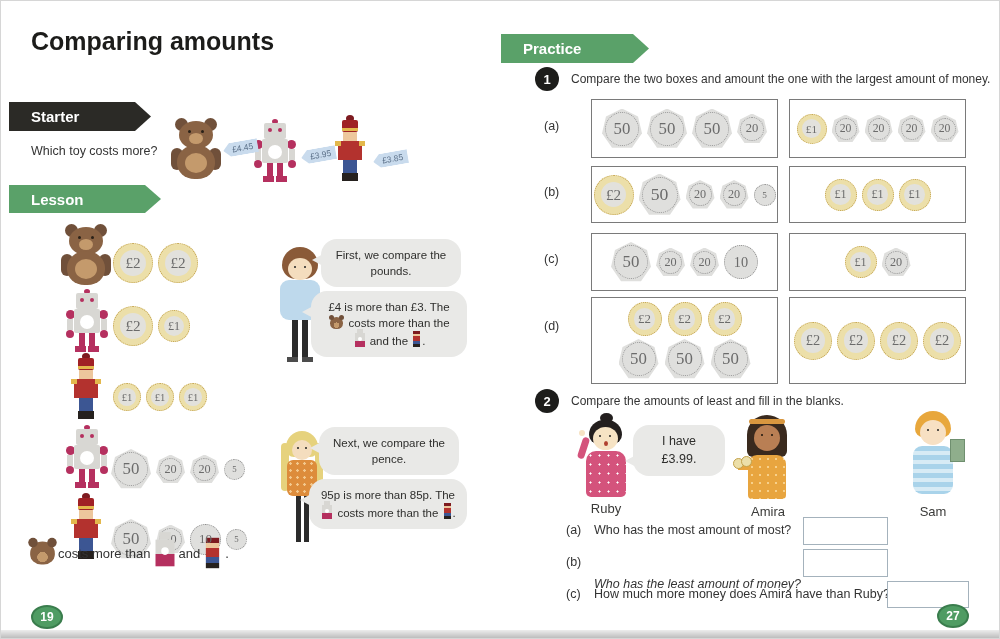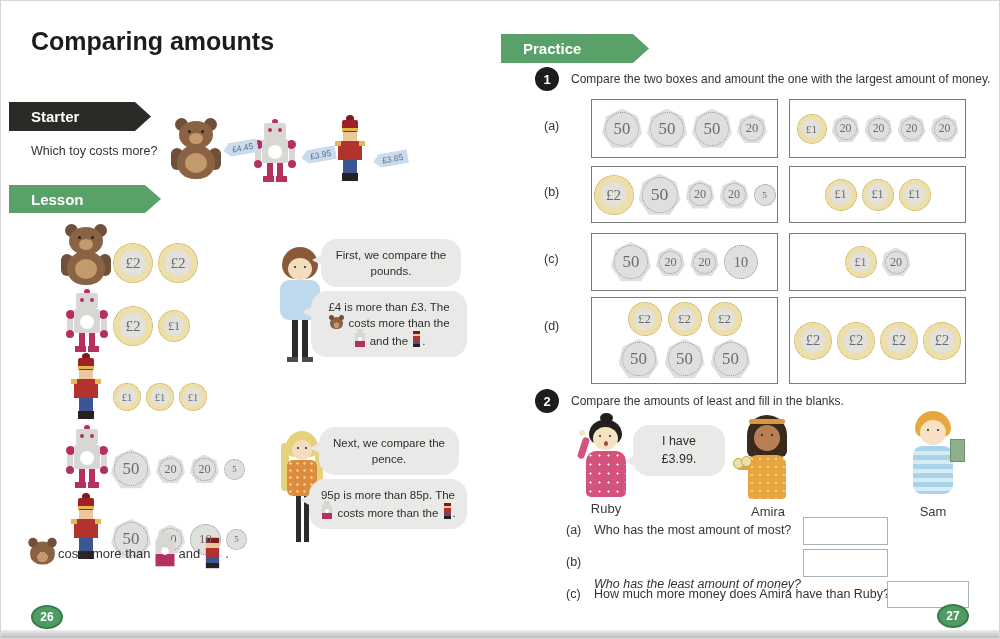--- a/index.html
+++ b/index.html
@@ -422,21 +422,21 @@
   <div class="bubble" style="left:318px;top:426px;width:140px;">
     <div class="tail"></div>
     <span>Next, we compare the pence.</span>
   </div>
   <div class="bubble" style="left:308px;top:478px;width:158px;">
     <div class="tail"></div>
     <span>95p is more than 85p. The <span class="mini robot"></span> costs more than the <span class="mini soldier"></span>.</span>
   </div>
 
   <div class="summary" style="left:26px;top:535px;height:34px;"><span class="mini teddy x2"></span> costs more than <span class="mini robot x2"></span> and <span class="mini soldier x2"></span> .</div>
-  <div class="pagenum" style="left:30px;top:604px;">26</div>
+  <div class="pagenum" style="left:30px;top:604px;">19</div>
 
   <div class="banner green" style="left:500px;top:33px;width:148px;height:29px;">
     <span>Practice</span>
   </div>
 
   <div class="qnum" style="left:534px;top:66px;">1</div>
   <div class="qtext" style="left:570px;top:71px;">Compare the two boxes and amount the one with the largest amount of money.</div>
 
   <div class="small-label" style="left:543px;top:118px;">(a)</div>
   <div class="cbox" style="left:590px;top:98px;width:187px;height:59px;">

